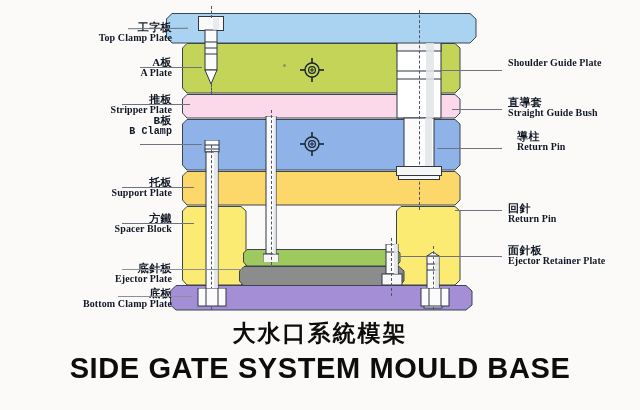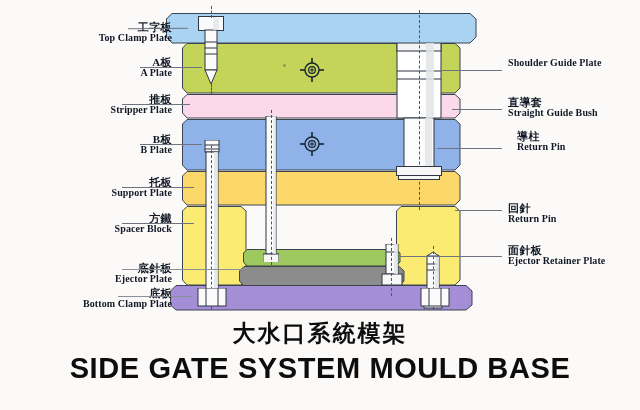--- a/index.html
+++ b/index.html
@@ -226,23 +226,23 @@
     <span class="en">A Plate</span>
   </div>
   <div class="lead" style="left:140px;top:67px;width:62px;"></div>
 
   <div class="lbl l" style="right:468px;top:94px;">
     <span class="cn">推板</span>
     <span class="en">Stripper Plate</span>
   </div>
   <div class="lead" style="left:122px;top:104px;width:68px;"></div>
 
-  <div class="lbl l" style="right:468px;top:134px;">
+  <div class="lbl l" style="right:468px;top:116px;font-family:Liberation Mono, monospace;">
     <span class="cn">B板</span>
-    <span class="en">B Plate</span>
+    <span class="en">B Clamp</span>
   </div>
   <div class="lead" style="left:140px;top:144px;width:62px;"></div>
 
   <div class="lbl l" style="right:468px;top:177px;">
     <span class="cn">托板</span>
     <span class="en">Support Plate</span>
   </div>
   <div class="lead" style="left:122px;top:187px;width:72px;"></div>
 
   <div class="lbl l" style="right:468px;top:213px;">

